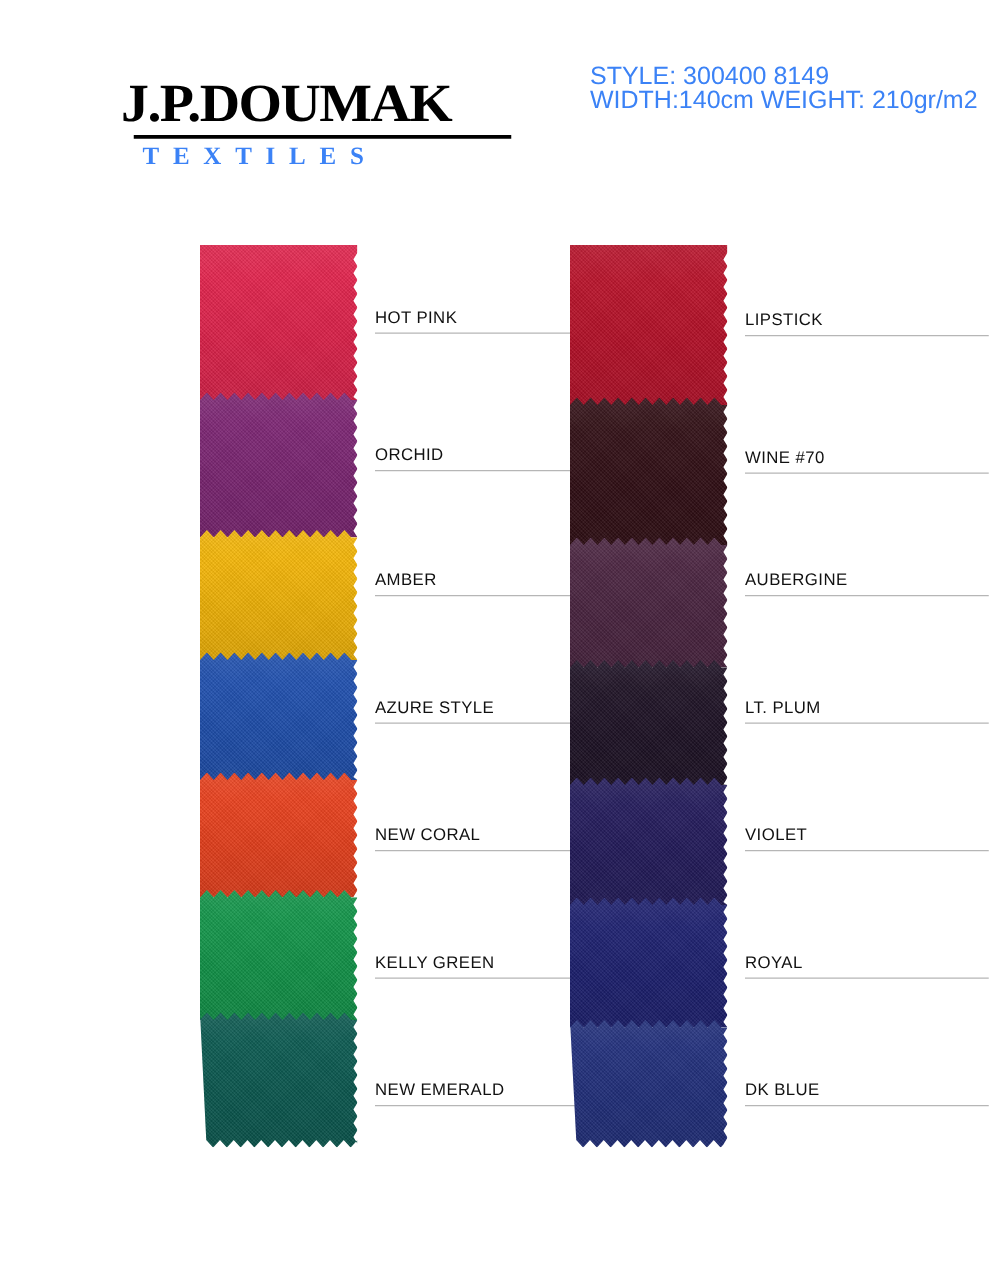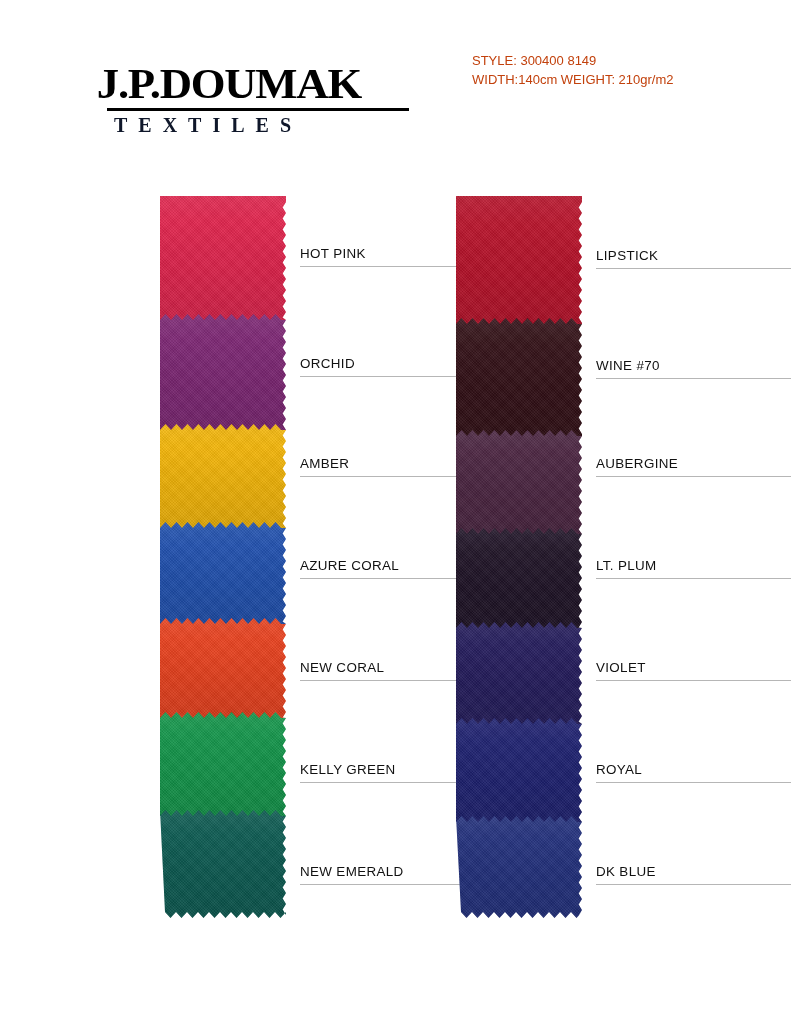--- a/index.html
+++ b/index.html
@@ -46,32 +46,32 @@
     height: 3px;
     background: #000000;
     margin: 3px 4px 4px 4px;
   }
   #logo-sub {
     font-family: "Liberation Serif", "DejaVu Serif", serif;
     font-weight: bold;
     font-size: 20px;
     letter-spacing: 11px;
     line-height: 1;
-    color: #0f172a;
+    color: #3b82f6;
     white-space: nowrap;
     padding-left: 11px;
   }
 
   #spec-block {
     position: absolute;
     left: 472px;
     top: 52px;
-    font-size: 13px;
+    font-size: 20px;
     line-height: 18.6px;
-    color: #c2410c;
+    color: #3b82f6;
     white-space: nowrap;
   }
   #spec-block div { white-space: nowrap; }
 
   
   .column {
     position: absolute;
     top: 196px;
   }
   #column-left  { left: 160px; }
@@ -199,21 +199,21 @@
         <div class="rule"></div>
         <div class="label">AMBER</div>
       </div>
       <div class="swatch" style="top: 326px; height: 102px; z-index: 4;">
         <div class="swatch-fill" style="background: rgb(32, 80, 174); clip-path: polygon(0px 6px, 5.5px 0px, 11px 6px, 16.5px 0px, 22px 6px, 27.5px 0px, 33px 6px, 38.5px 0px, 44px 6px, 49.5px 0px, 55px 6px, 60.5px 0px, 66px 6px, 71.5px 0px, 77px 6px, 82.5px 0px, 88px 6px, 93.5px 0px, 99px 6px, 104.5px 0px, 110px 6px, 115.5px 0px, 121px 6px, 126px 6px, 122.7px 11.5px, 126px 17px, 122.7px 22.5px, 126px 28px, 122.7px 33.5px, 126px 39px, 122.7px 44.5px, 126px 50px, 122.7px 55.5px, 126px 61px, 122.7px 66.5px, 126px 72px, 122.7px 77.5px, 126px 83px, 122.7px 88.5px, 126px 94px, 122.7px 99.5px, 126px 102px, 0px 102px, 0px 0px);">
           <div class="swatch-shade"></div>
         </div>
       </div>
       <div class="callout" style="top: 382px;">
         <div class="rule"></div>
-        <div class="label">AZURE CORAL</div>
+        <div class="label">AZURE STYLE</div>
       </div>
       <div class="swatch" style="top: 422px; height: 100px; z-index: 5;">
         <div class="swatch-fill" style="background: rgb(232, 65, 30); clip-path: polygon(0px 6px, 5.5px 0px, 11px 6px, 16.5px 0px, 22px 6px, 27.5px 0px, 33px 6px, 38.5px 0px, 44px 6px, 49.5px 0px, 55px 6px, 60.5px 0px, 66px 6px, 71.5px 0px, 77px 6px, 82.5px 0px, 88px 6px, 93.5px 0px, 99px 6px, 104.5px 0px, 110px 6px, 115.5px 0px, 121px 6px, 126px 6px, 122.7px 11.5px, 126px 17px, 122.7px 22.5px, 126px 28px, 122.7px 33.5px, 126px 39px, 122.7px 44.5px, 126px 50px, 122.7px 55.5px, 126px 61px, 122.7px 66.5px, 126px 72px, 122.7px 77.5px, 126px 83px, 122.7px 88.5px, 126px 94px, 122.7px 99.5px, 126px 100px, 0px 100px, 0px 0px);">
           <div class="swatch-shade"></div>
         </div>
       </div>
       <div class="callout" style="top: 484px;">
         <div class="rule"></div>
         <div class="label">NEW CORAL</div>
       </div>

